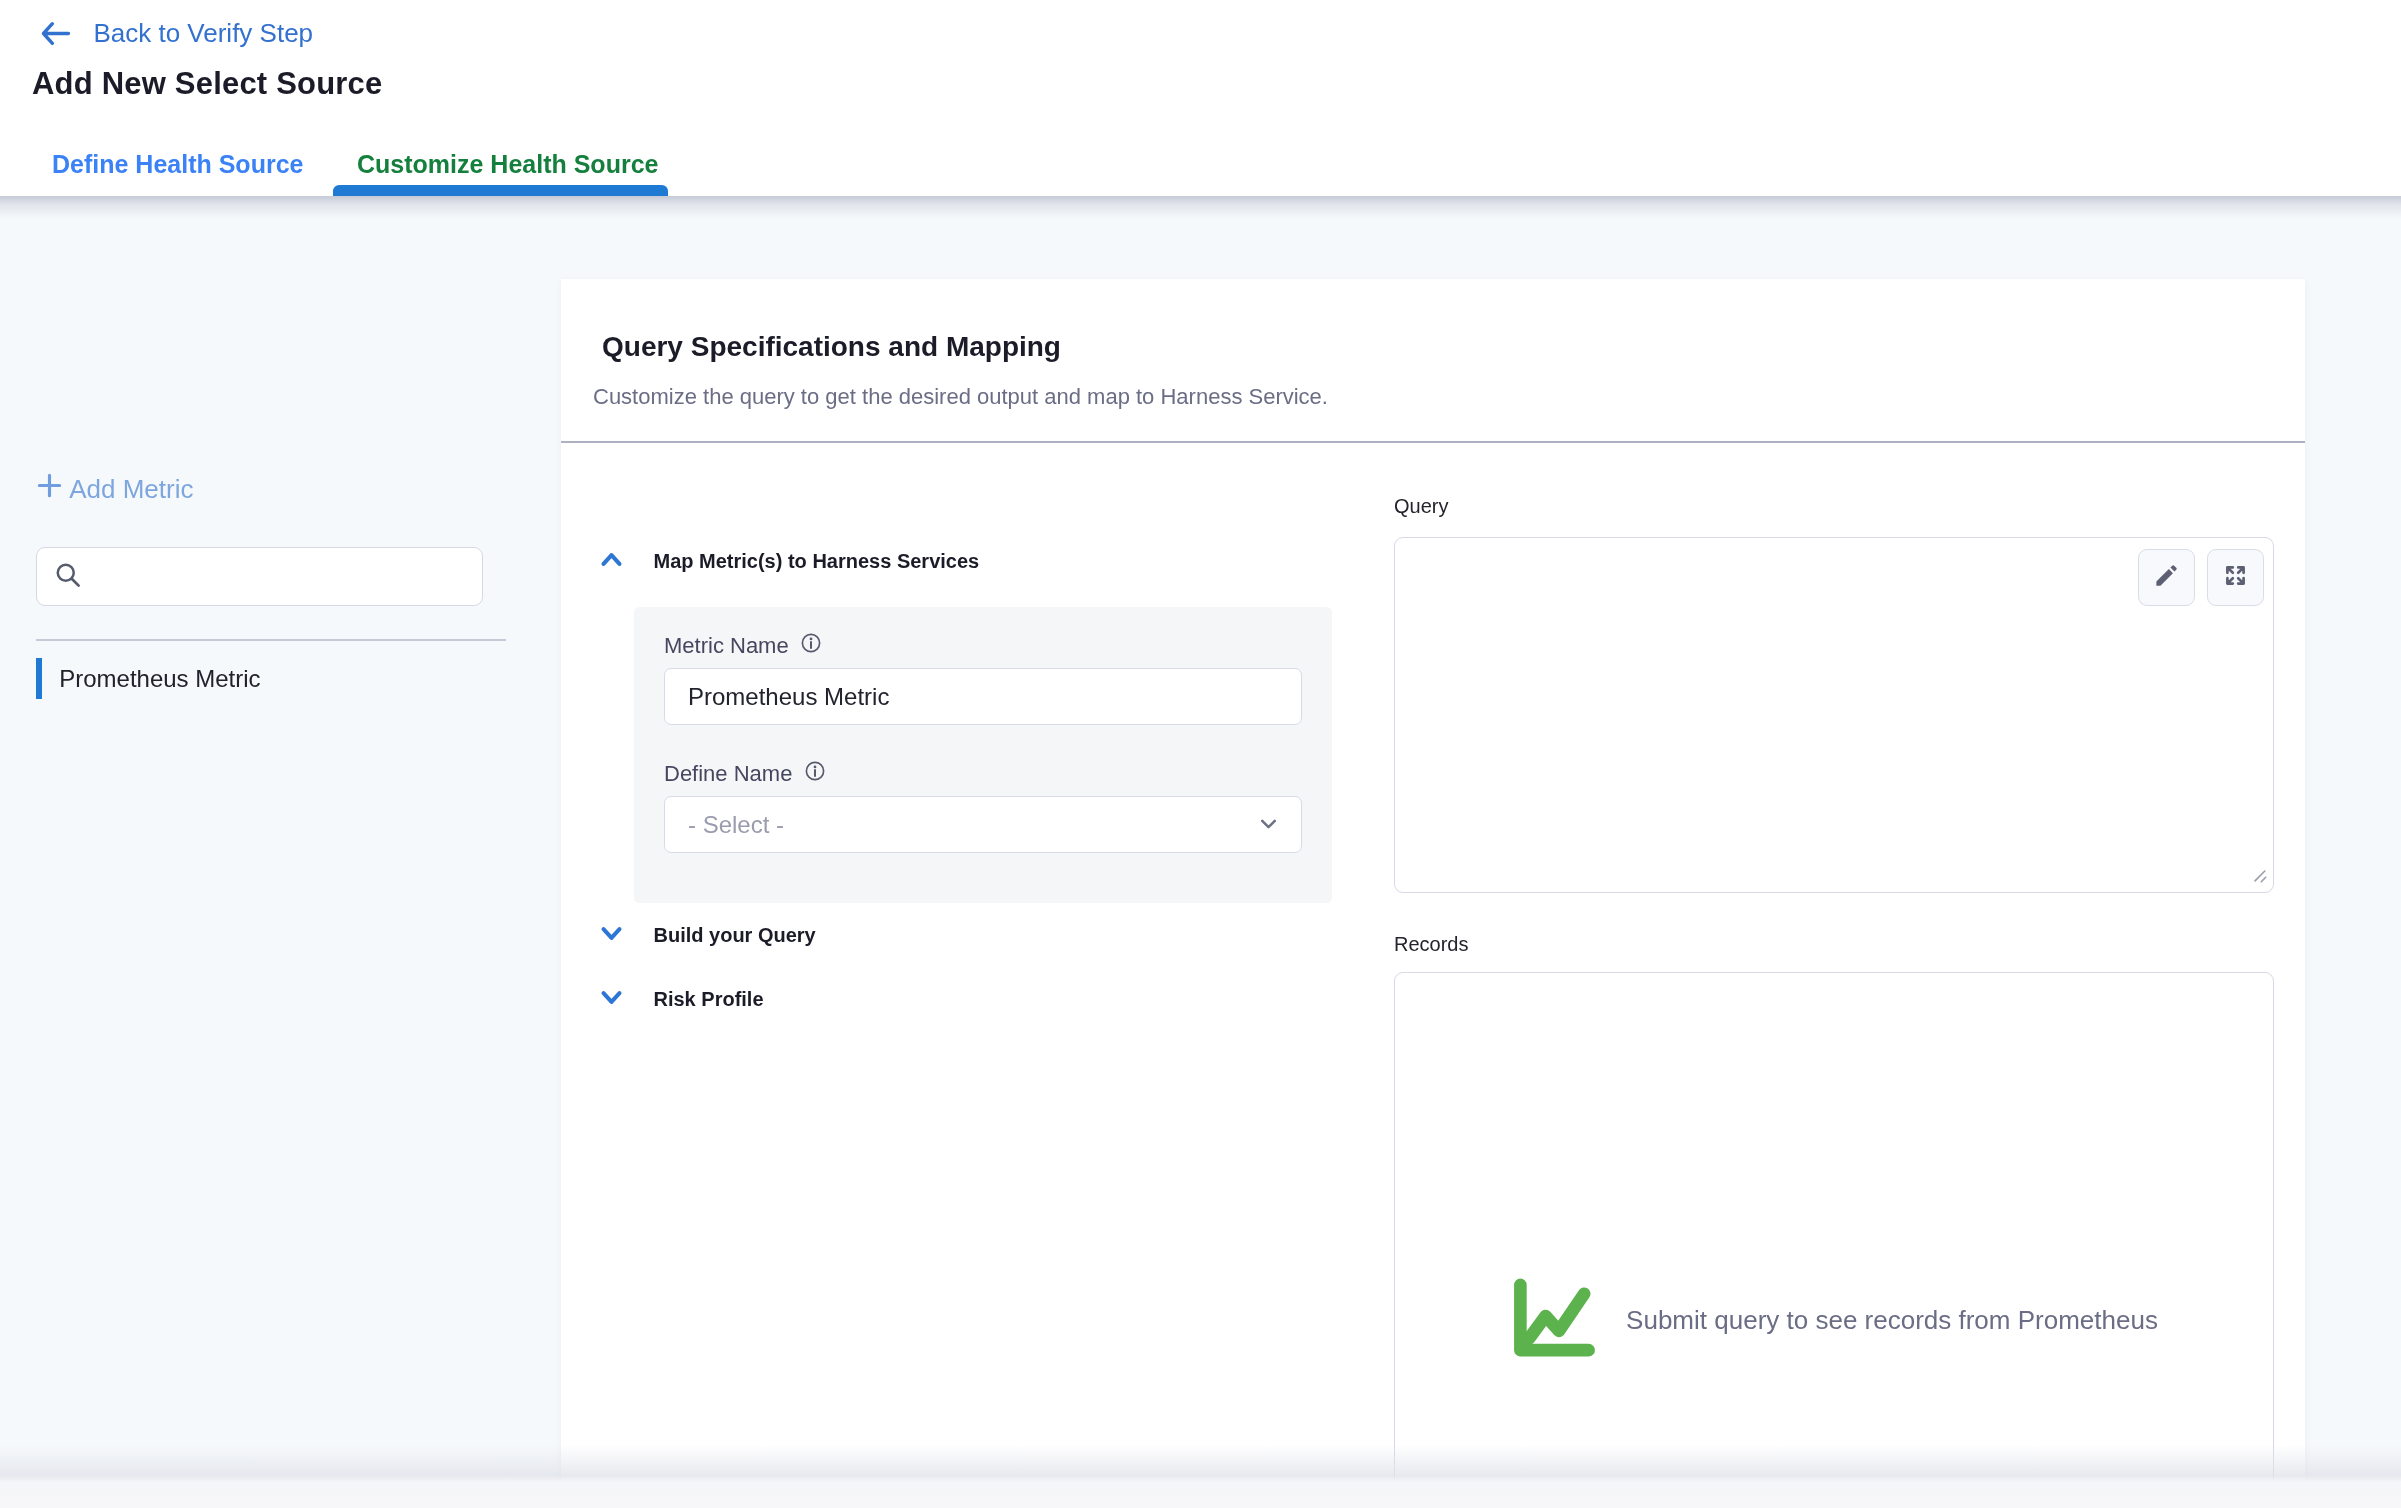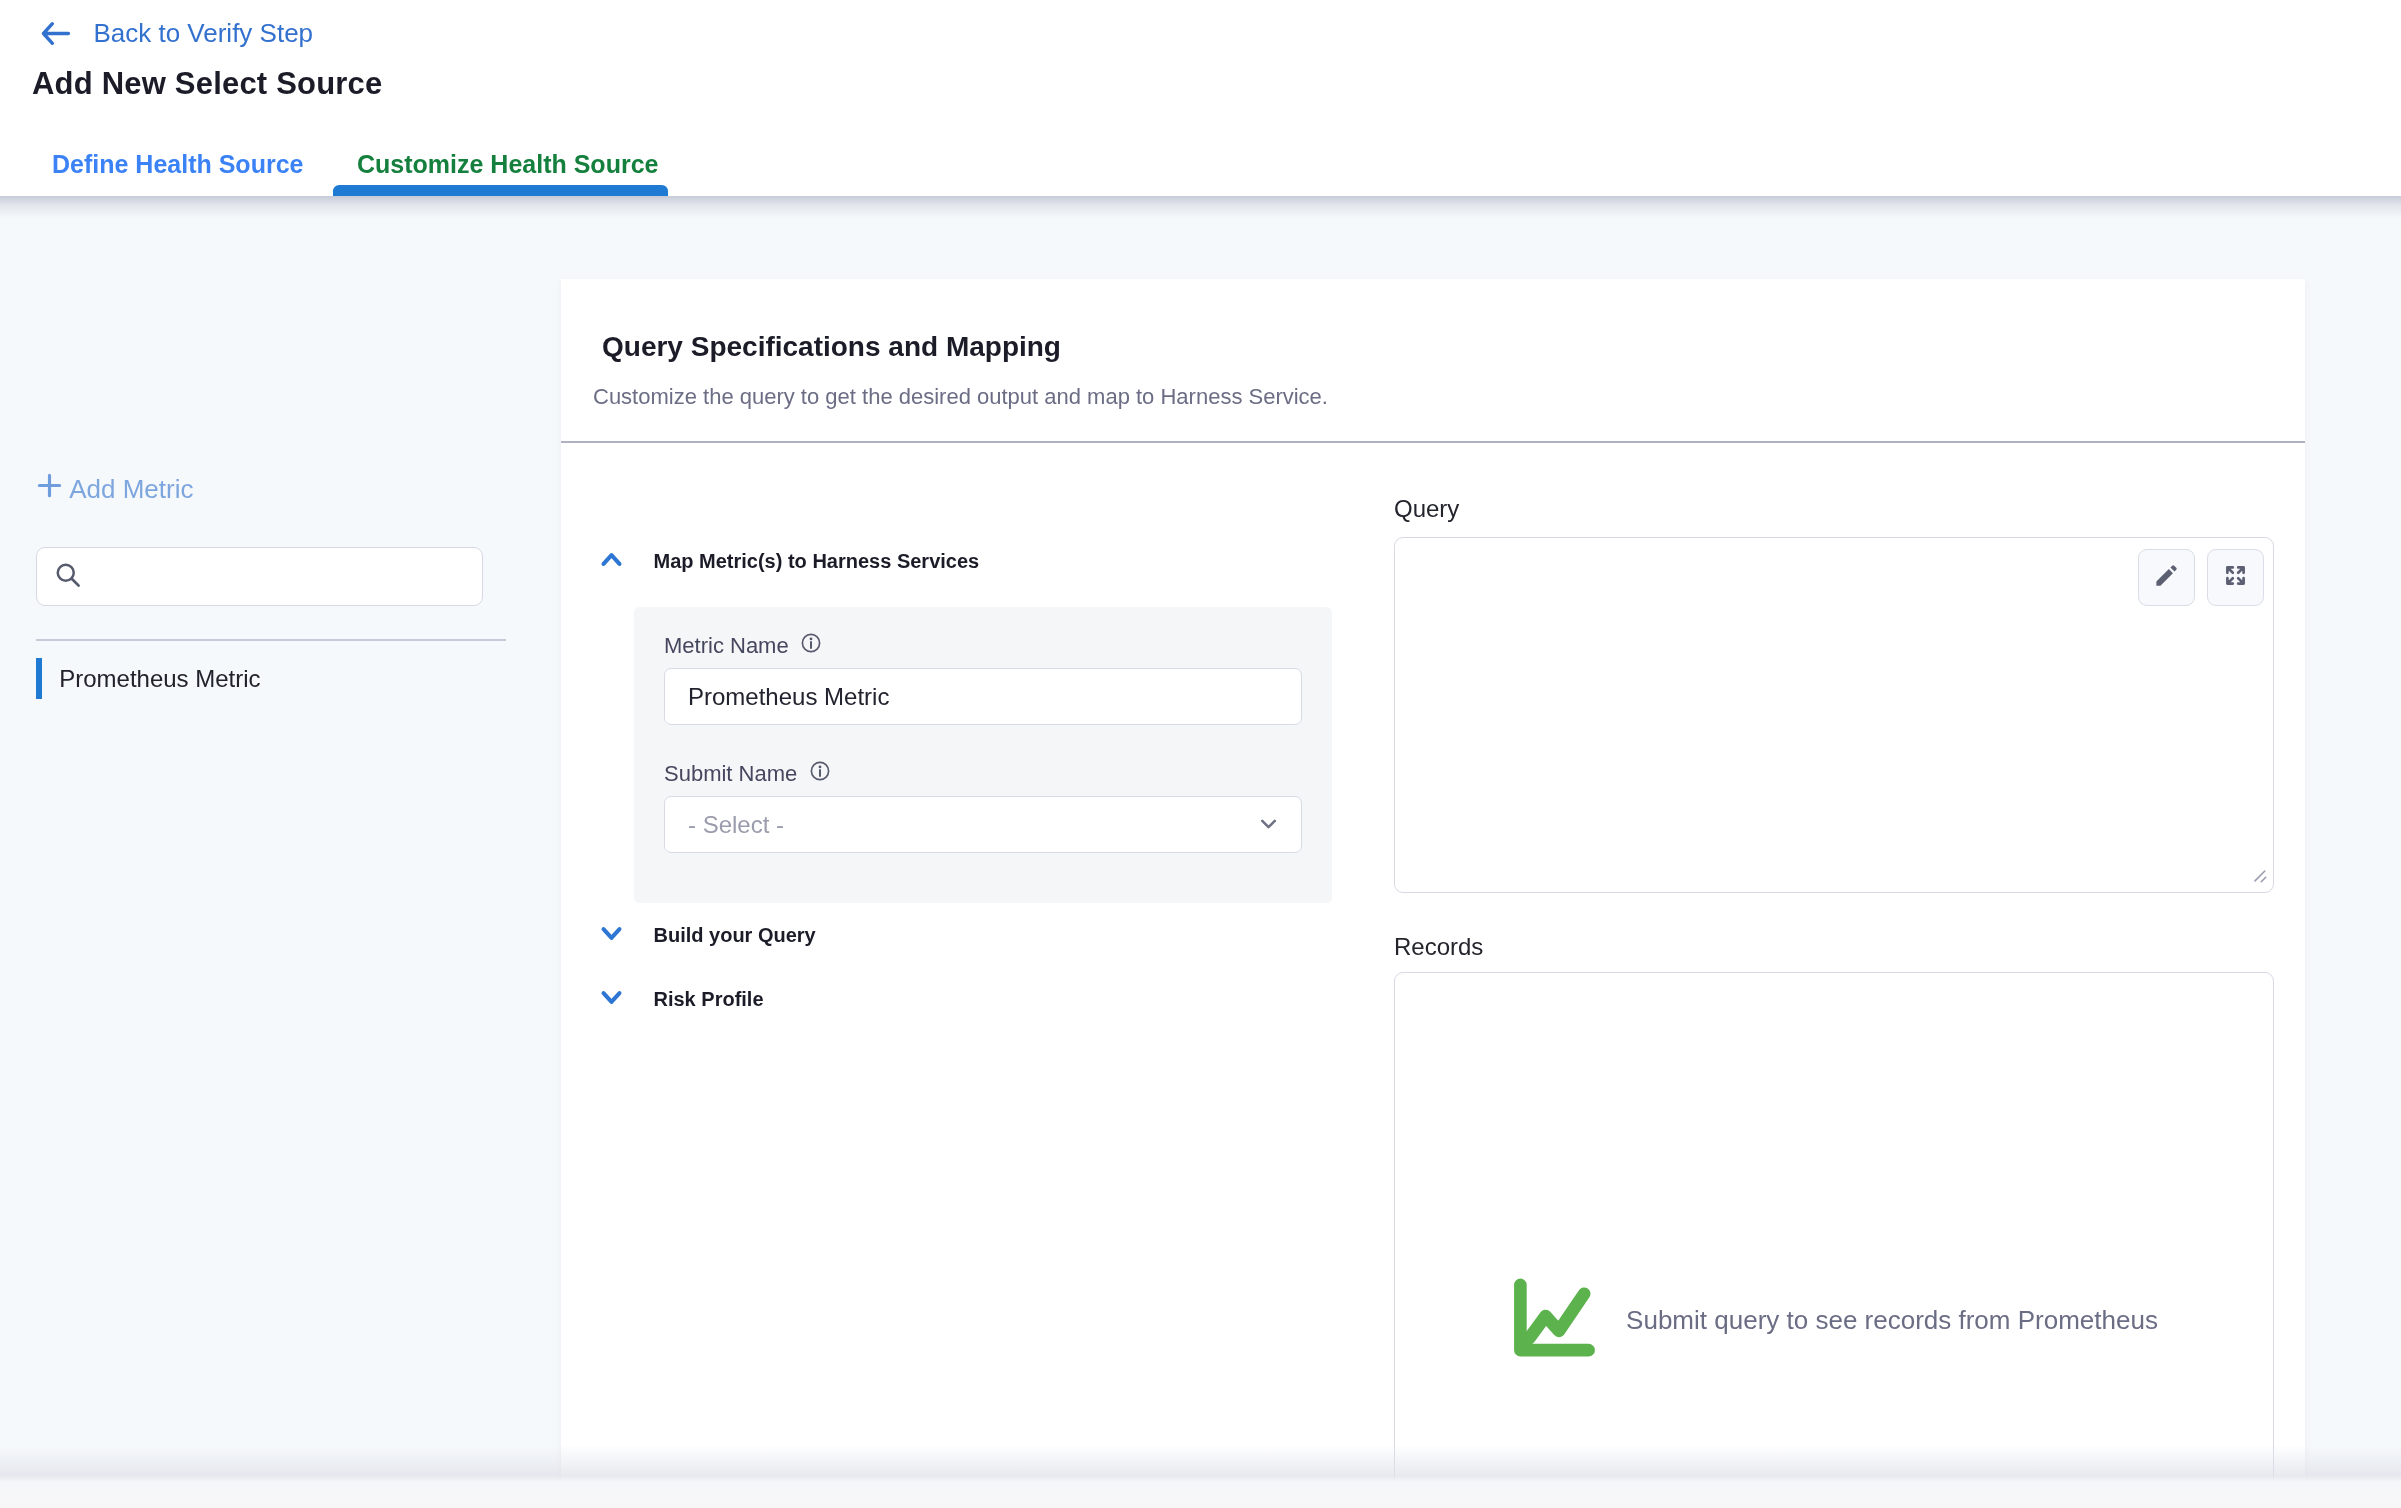--- a/index.html
+++ b/index.html
@@ -53,21 +53,21 @@
     font-size:22px; color:#45475f; font-weight:500; }
   .fl-metric { top:25px; }
   .fl-group  { top:153px; }
   .text-input { position:absolute; left:30px; top:61px; width:638px; height:57px; background:#fff;
     border:1.8px solid #d8dae6; border-radius:7.1px; font-size:24px; color:#22232e; padding:0 23px; font-family:inherit; outline:none; }
   .select-box { position:absolute; left:30px; top:189px; width:638px; height:57px; background:#fff;
     border:1.8px solid #d8dae6; border-radius:7.1px; display:flex; align-items:center; justify-content:space-between;
     padding:0 19.6px 0 23px; cursor:pointer; }
   .select-box .placeholder { font-size:24px; color:#9a9cad; }
 
-  .col-label { position:absolute; font-size:24px; color:#23242c; font-weight:500; }
+  .col-label { position:absolute; font-size:20px; color:#23242c; font-weight:500; }
   .lbl-query   { left:833px; top:216px; }
   .lbl-records { left:833px; top:654px; }
 
   .query-box { position:absolute; left:833px; top:258px; width:880px; height:356px; background:#fff;
     border:1.8px solid #d7d9e5; border-radius:9px; }
   .query-box textarea { position:absolute; inset:0; width:100%; height:100%; border:none; outline:none; resize:none;
     background:transparent; font-family:"DejaVu Sans Mono",monospace; font-size:23px; padding:18px; }
   .qb-buttons { position:absolute; top:10.7px; right:9px; display:flex; gap:12.5px; }
   .icon-btn { width:57px; height:57px; background:#f7f9fc; border:1.8px solid #dadde8; border-radius:9px;
     display:flex; align-items:center; justify-content:center; cursor:pointer; }
@@ -156,21 +156,21 @@
           <svg width="22" height="22" viewBox="0 0 24 24" fill="none">
             <circle cx="12" cy="12" r="9.4" stroke="#565a6d" stroke-width="1.8"></circle>
             <circle cx="12" cy="7.6" r="1.5" fill="#565a6d"></circle>
             <path d="M12 11v6.4" stroke="#565a6d" stroke-width="2.2" stroke-linecap="round"></path>
           </svg>
         </span>
       </div>
       <input class="text-input" type="text" value="Prometheus Metric" style="">
 
       <div class="field-label fl-group">
-        <span>Submit Name</span>
+        <span>Define Name</span>
         <span>
           <svg width="22" height="22" viewBox="0 0 24 24" fill="none">
             <circle cx="12" cy="12" r="9.4" stroke="#565a6d" stroke-width="1.8"></circle>
             <circle cx="12" cy="7.6" r="1.5" fill="#565a6d"></circle>
             <path d="M12 11v6.4" stroke="#565a6d" stroke-width="2.2" stroke-linecap="round"></path>
           </svg>
         </span>
       </div>
       <div class="select-box">
         <span class="placeholder">- Select -</span>

